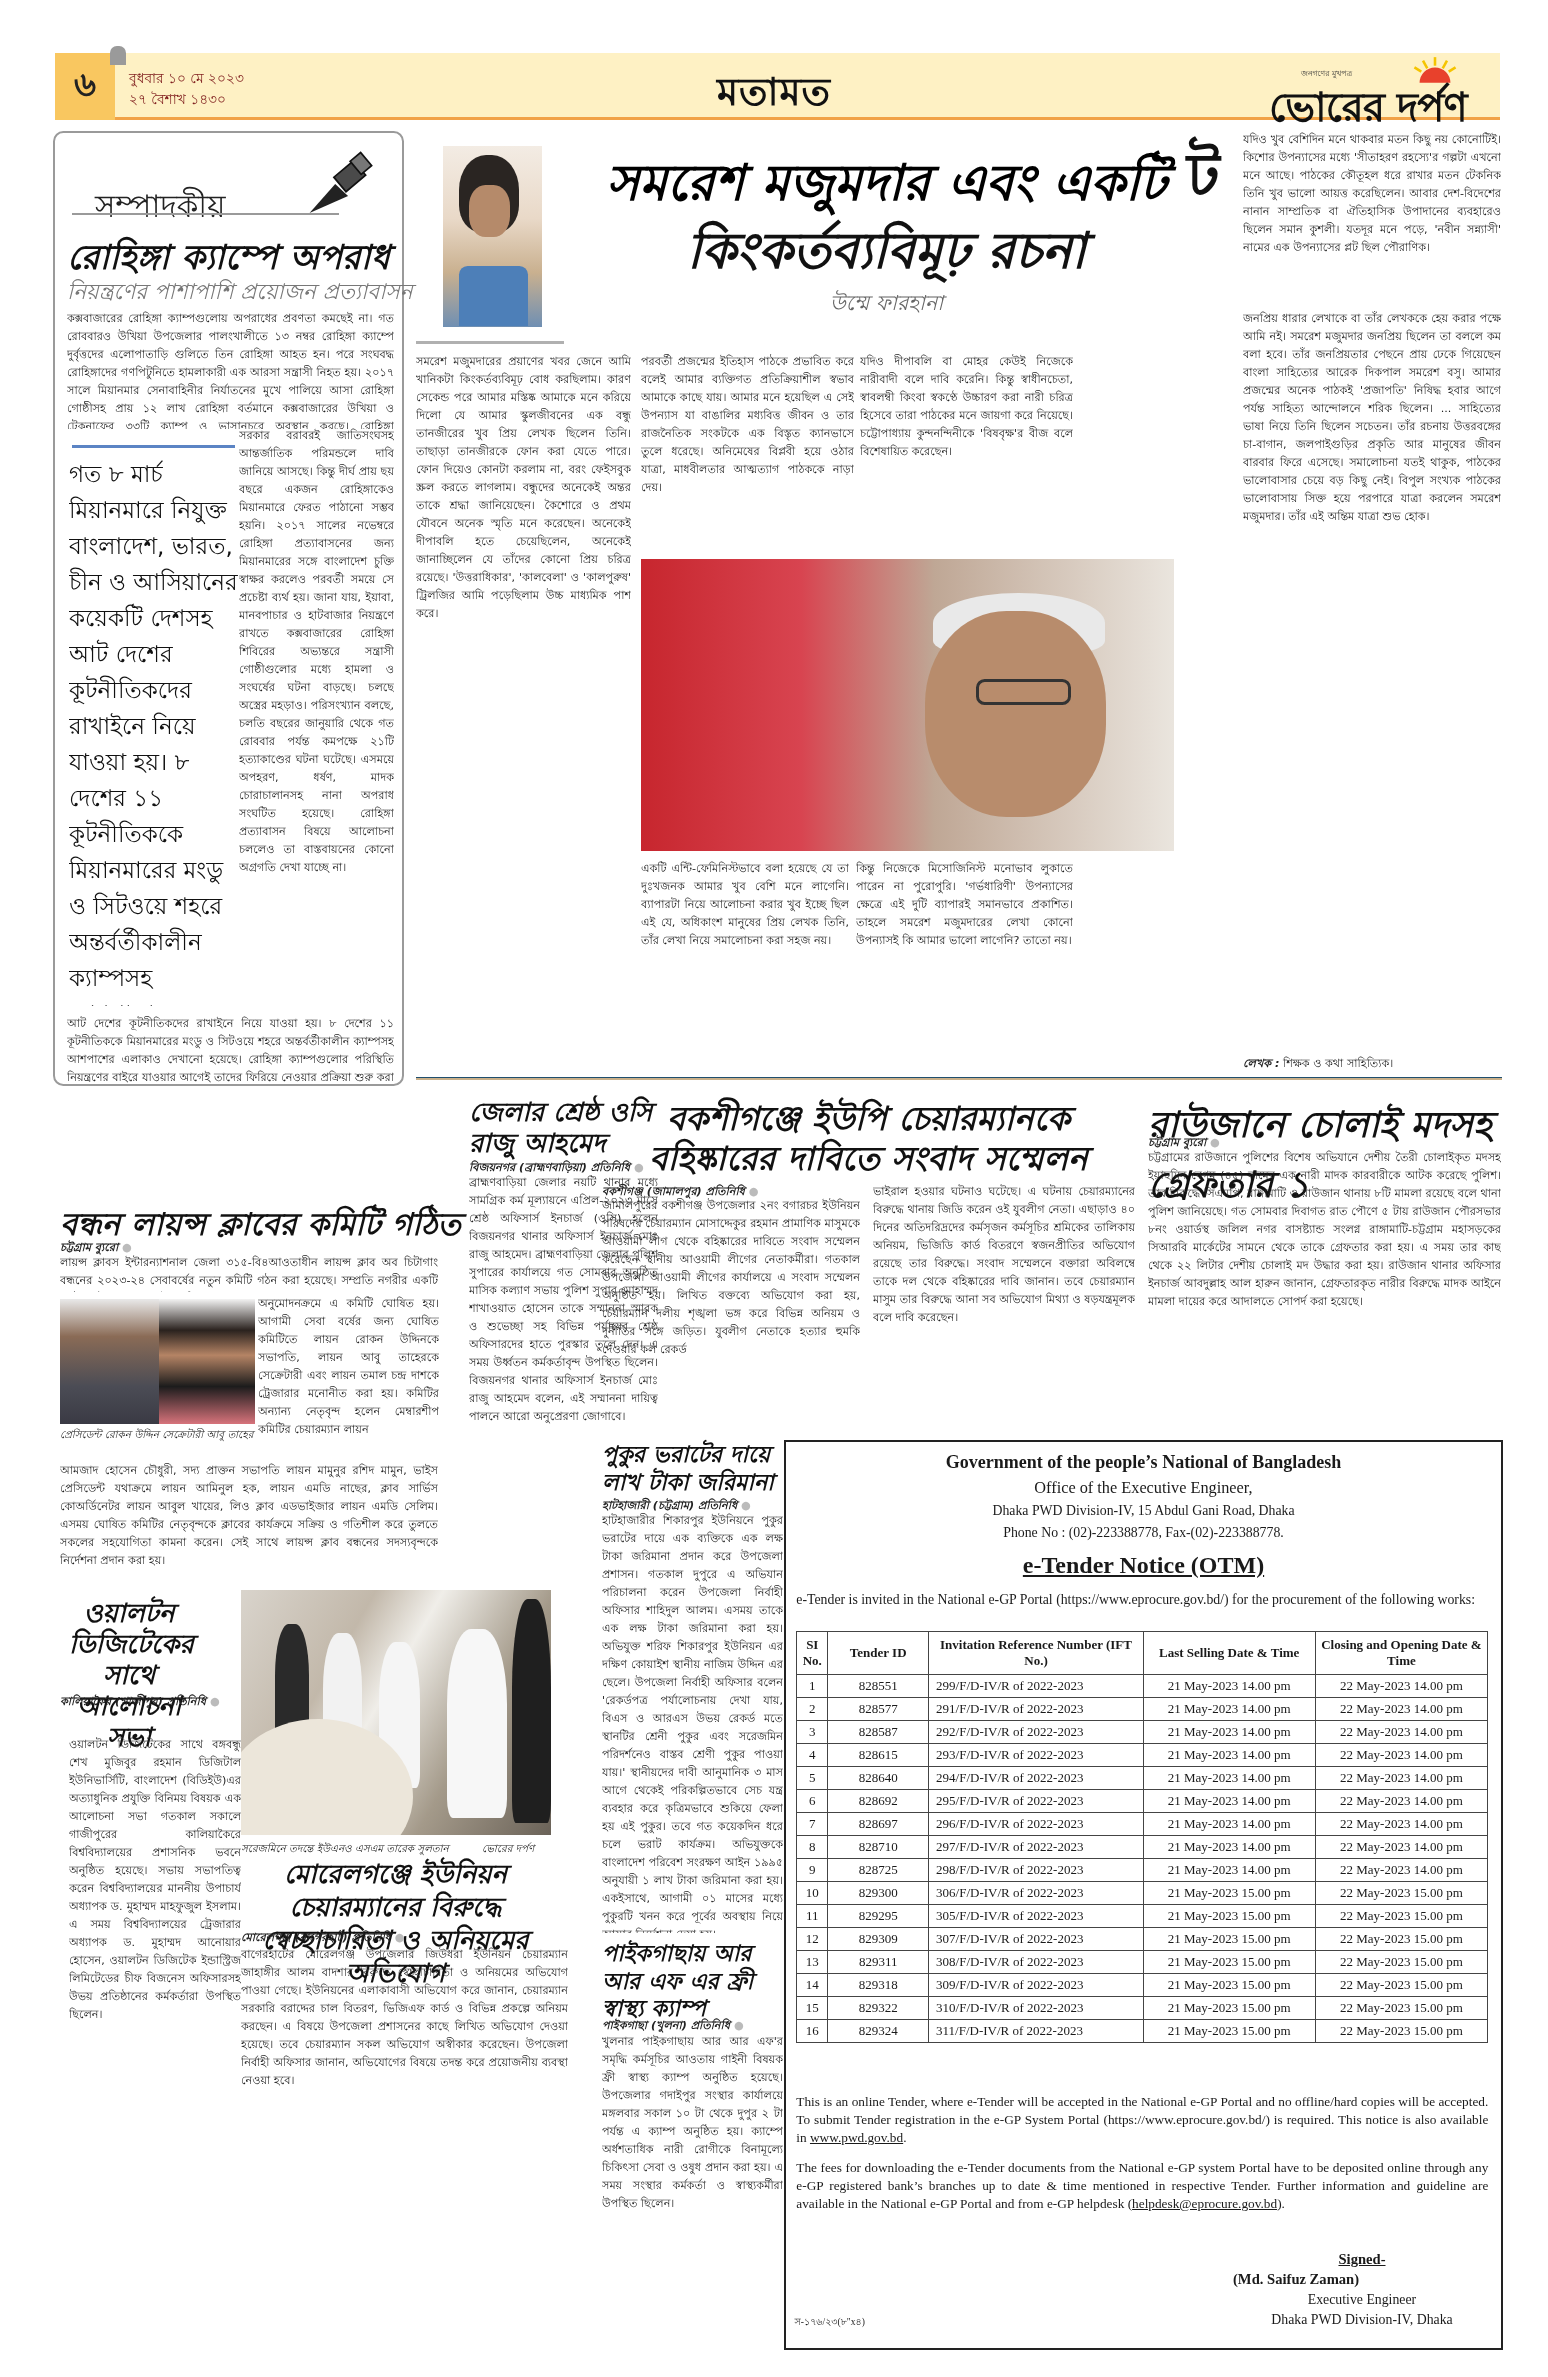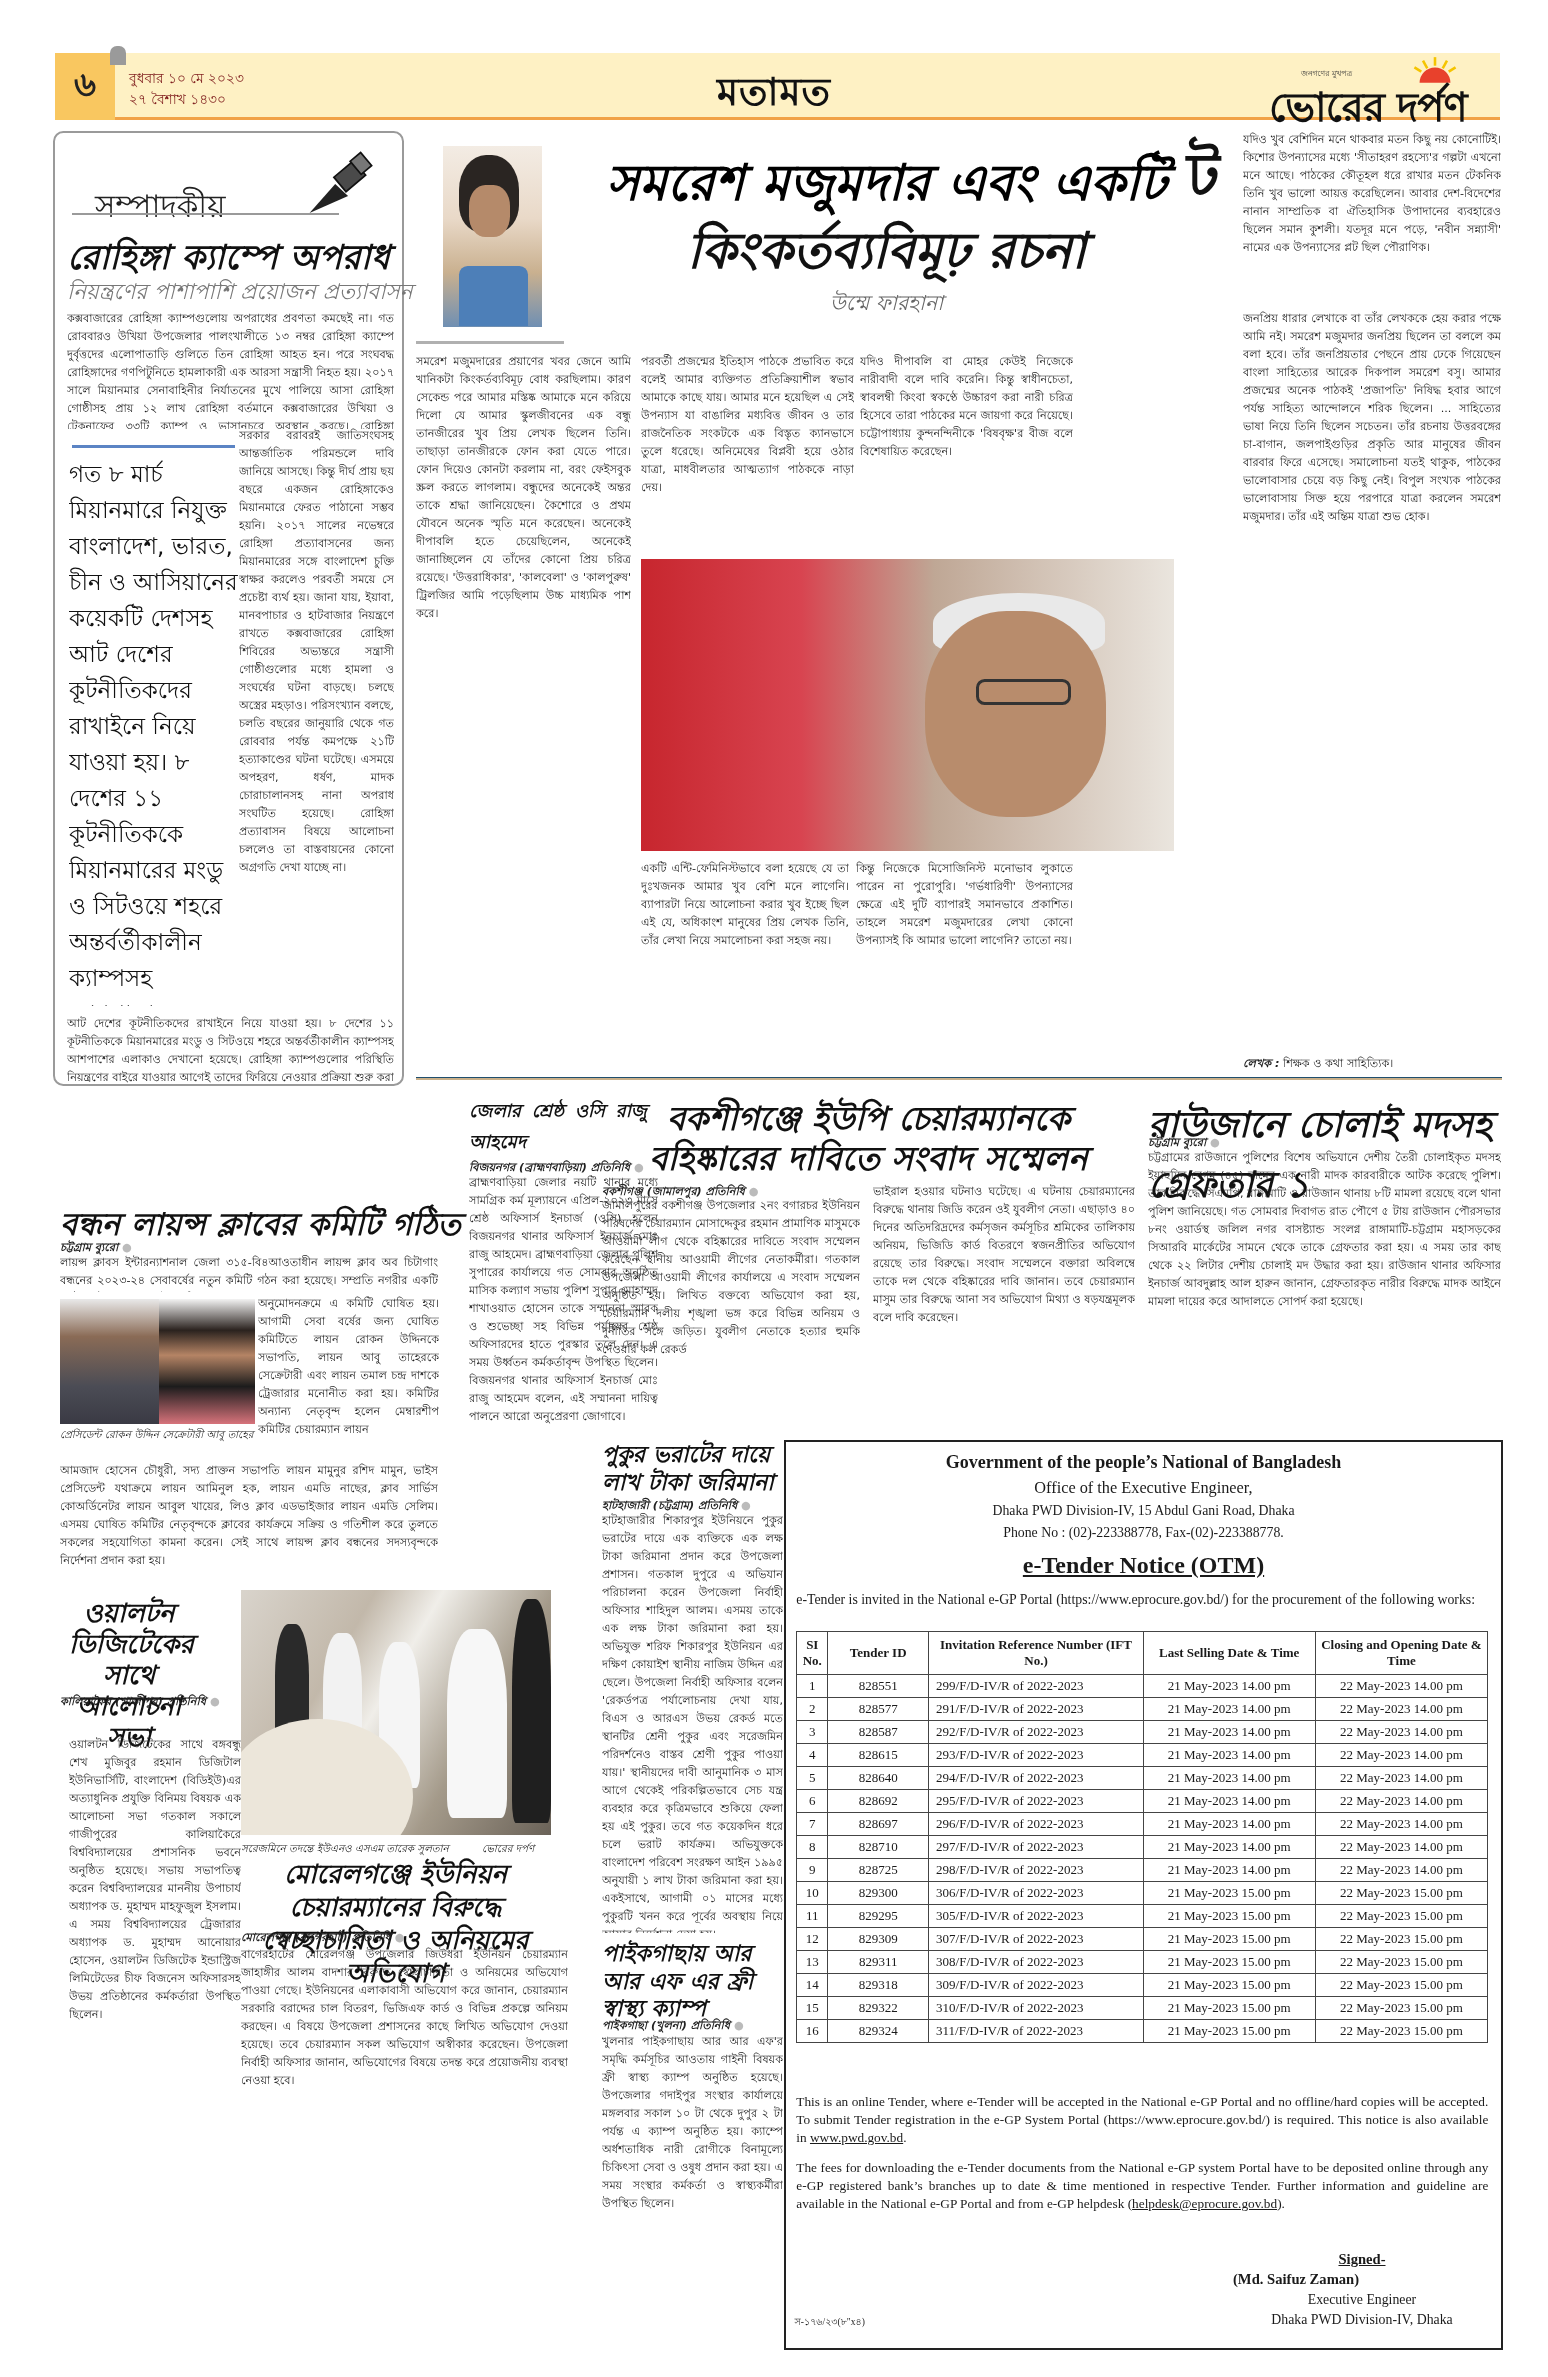--- a/index.html
+++ b/index.html
@@ -64,21 +64,21 @@
   .dateline .dot { color:#bbb; }
   #n1-head { left: 60px; top: 1200px; font-size: 31px; }
   #n1-dateline { left: 60px; top: 1239px; }
   #n1-body { left: 60px; top: 1254px; width: 378px; }
   #n1-photo1 { left: 60px; top: 1299px; width: 99px; height: 125px; background: linear-gradient(180deg,#e9e9e9 0%,#8a6b56 30%,#4b4c55 70%,#3a3a44 100%); }
   #n1-photo2 { left: 159px; top: 1299px; width: 96px; height: 125px; background: linear-gradient(180deg,#f3f3f3 0%,#2a221e 25%,#b58465 45%,#1c1c1c 70%,#d7737b 100%); }
   #n1-caption { left: 60px; top: 1427px; font-size: 10.3px; font-style: italic; color:#222; }
   #n1-body-right { left: 258px; top: 1295px; width: 181px; }
   #n1-body-bottom { left: 60px; top: 1462px; width: 378px; }
 
-  #n2-head { left: 469px; top: 1097px; font-size: 18px; line-height: 31px; width: 189px; font-family: Liberation Mono, monospace; }
+  #n2-head { left: 469px; top: 1097px; font-size: 26px; line-height: 31px; width: 189px; }
   #n2-dateline { left: 469px; top: 1159px; }
   #n2-body { left: 469px; top: 1174px; width: 189px; }
 
   #n3-head { left: 602px; top: 1099px; width: 533px; font-size: 33px; line-height: 40px; text-align:center; }
   #n3-dateline { left: 602px; top: 1183px; }
   #n3-body1 { left: 602px; top: 1197px; width: 258px; }
   #n3-body2 { left: 873px; top: 1183px; width: 262px; }
 
   #n4-head { left: 1148px; top: 1097px; font-size: 36px; }
   #n4-dateline { left: 1148px; top: 1134px; }

